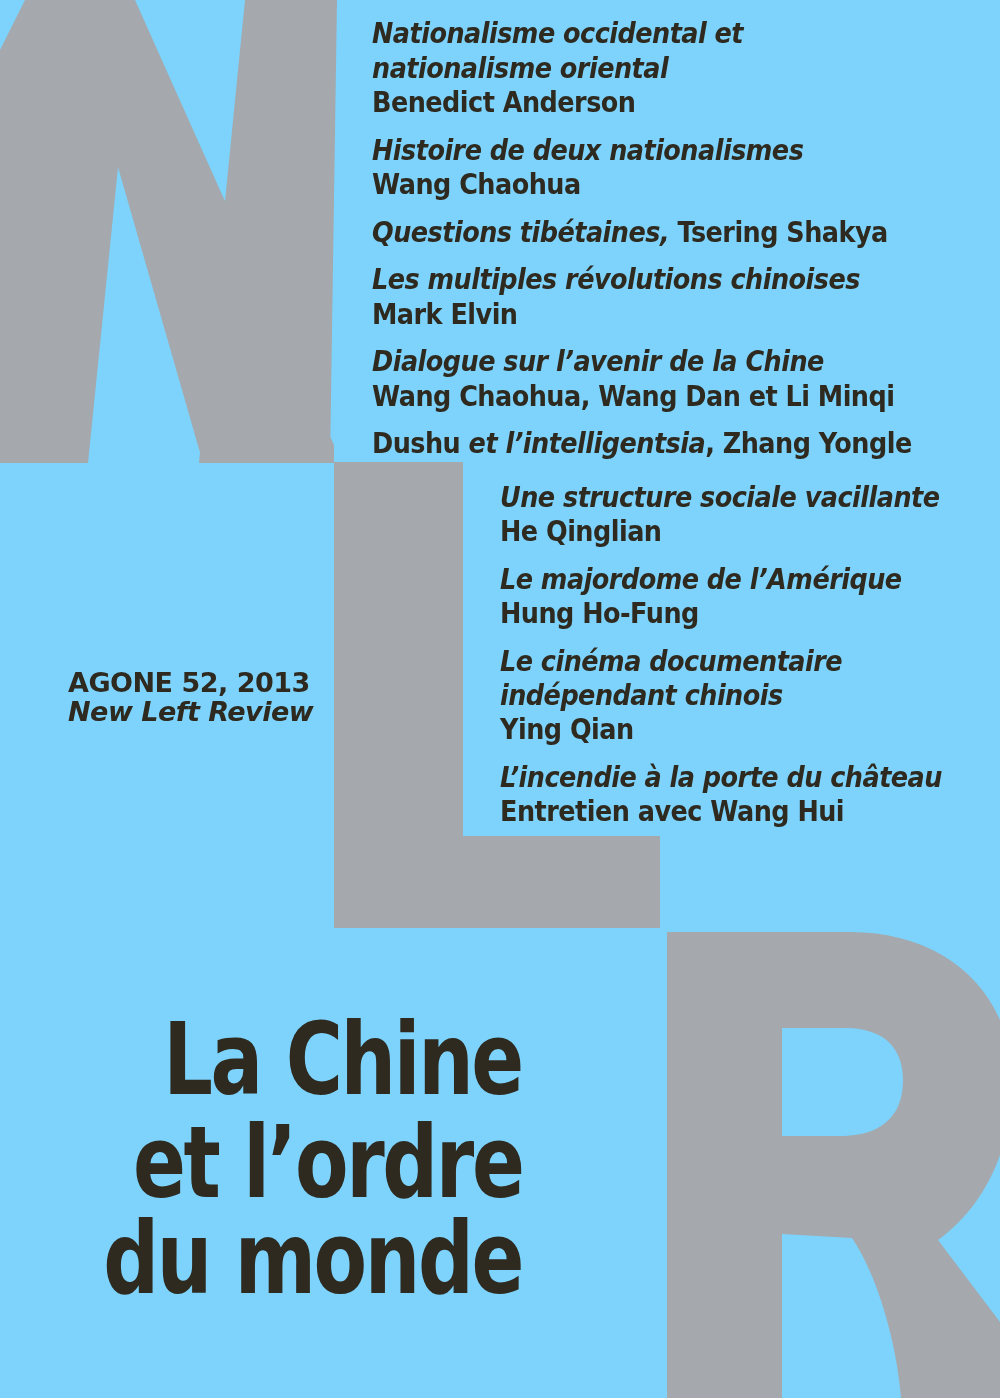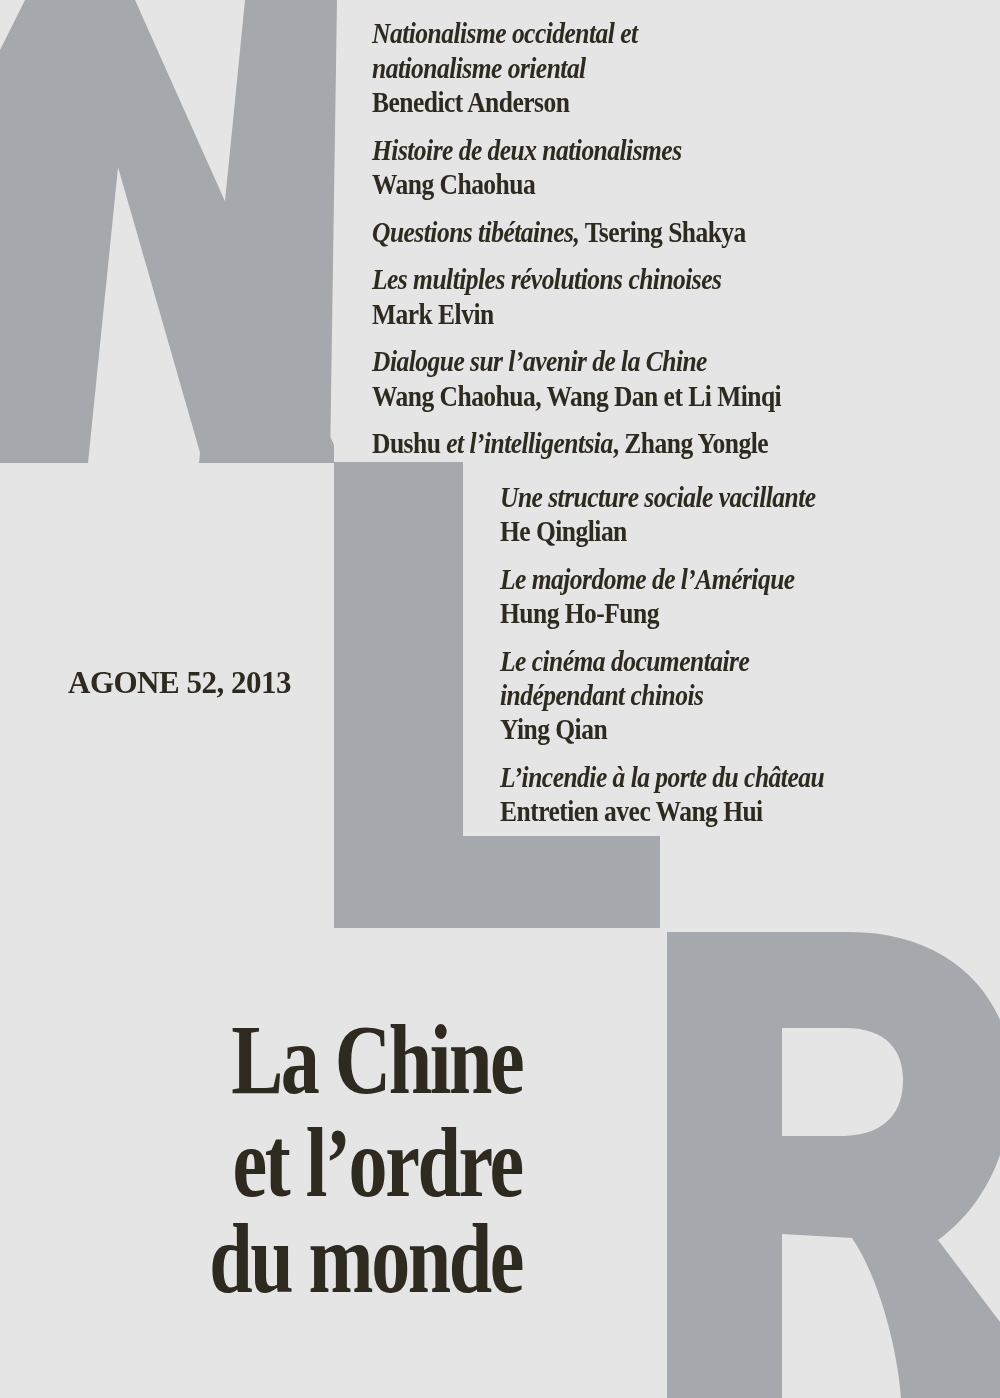--- a/index.html
+++ b/index.html
@@ -8,36 +8,36 @@
   .monogram{position:absolute;left:0;top:0;width:1000px;height:1398px;display:block;}
   .letter{fill:#a5a8ac;}
   .toc-line{
     position:absolute;height:34px;line-height:34px;white-space:nowrap;
     font-weight:bold;font-size:29px;letter-spacing:-0.6px;color:var(--txt);
     transform:scaleX(.88);transform-origin:0 50%;
   }
   .seg-italic{font-style:italic;}
   .seg-roman{font-style:normal;}
   .issue{position:absolute;left:68px;top:668px;color:var(--txt);}
-  .issue-line{height:29px;line-height:29px;font-size:31px;font-weight:bold;letter-spacing:-0.5px;white-space:nowrap;}
+  .issue-line{height:29px;line-height:29px;font-size:27px;font-weight:bold;letter-spacing:-0.5px;white-space:nowrap;}
   .issue-line.italic{font-style:italic;}
   .title-block{position:absolute;left:0;top:0;width:892px;height:1398px;pointer-events:none;}
   .title-line{
     position:absolute;right:370px;height:100px;line-height:100px;white-space:nowrap;
     font-size:100px;font-weight:bold;letter-spacing:-3px;color:var(--txt);
     transform:scaleX(.78);transform-origin:100% 50%;
   }
   .title-line:nth-child(1){top:1010px;}
   .title-line:nth-child(2){top:1113px;}
   .title-line:nth-child(3){top:1209px;}
 </style>
 </head>
 <body>
 
-<div class="cover" style="background: #e5e5e5; font-family: Liberation Serif, serif; --txt: #2e2a20;">
+<div class="cover" style="background: #7dd3fc; --txt: #2e2a20;">
 
   <svg class="monogram" viewBox="0 0 1000 1398" preserveAspectRatio="none" aria-hidden="true">
     <path class="letter" d="M25,0 L135,0 L88,463 L0,463 L0,50 Z
              M70,0 L135,0 L334,445 L334,463 L203,463 Z
              M245,0 L337,0 L330,463 L199,463 Z" fill="#a5a8ac"></path>
     <path class="letter" d="M334,462 L463,462 L463,836 L660,836 L660,928 L334,928 Z" fill="#a5a8ac"></path>
     <path class="letter" fill-rule="evenodd" d="M667,932 L850,932
              C948,932 1012,995 1012,1080
              C1012,1152 983,1207 938,1240
              L1012,1338 L1012,1398 L901,1398
@@ -69,20 +69,21 @@
       <div class="toc-line" style="top: 596px; left: 500px;"><span class="seg-roman">Hung Ho-Fung</span></div>
       <div class="toc-line" style="top: 644px; left: 500px;"><span class="seg-italic">Le cinéma documentaire</span></div>
       <div class="toc-line" style="top: 678px; left: 500px;"><span class="seg-italic">indépendant chinois</span></div>
       <div class="toc-line" style="top: 712px; left: 500px;"><span class="seg-roman">Ying Qian</span></div>
       <div class="toc-line" style="top: 760px; left: 500px;"><span class="seg-italic">L’incendie à la porte du château</span></div>
       <div class="toc-line" style="top: 794px; left: 500px;"><span class="seg-roman">Entretien avec Wang Hui</span></div>
     </div>
 
   <div class="issue">
     <div class="issue-line">AGONE 52, 2013</div>
+    <div class="issue-line italic">New Left Review</div>
   </div>
 
   <div class="title-block">
     <div class="title-line">La Chine</div>
     <div class="title-line">et l’ordre</div>
     <div class="title-line">du monde</div>
   </div>
 
 </div>
 

